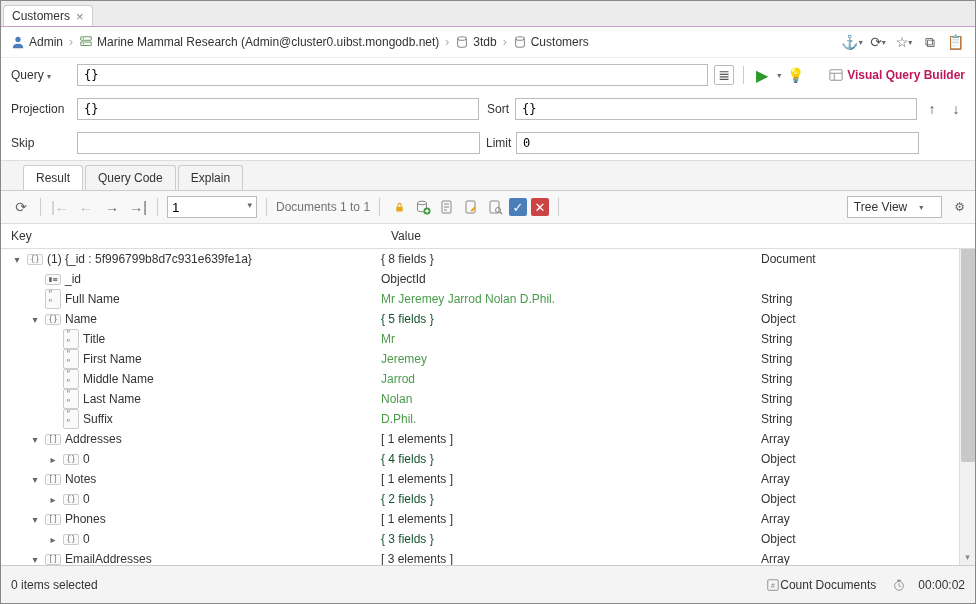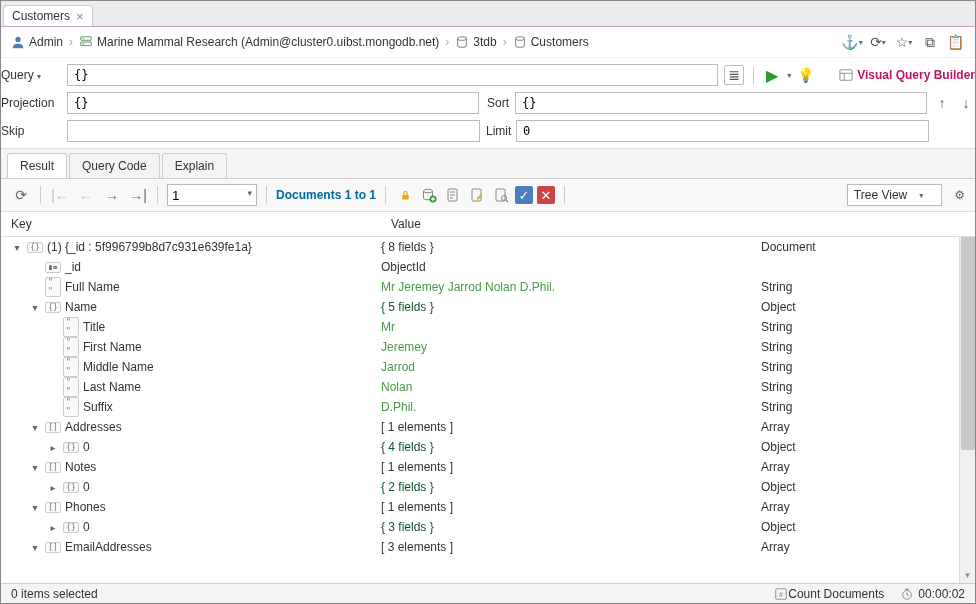--- a/index.html
+++ b/index.html
@@ -6,55 +6,55 @@
 body { font-family: "Segoe UI", Tahoma, sans-serif; font-size: 12px; color: #333; background: #f4f4f4; width: 976px; height: 604px; overflow: hidden; border: 1px solid #888; display: flex; flex-direction: column; }
 .tab-bar { background: #ececec; border-bottom: 1px solid #c7a0c7; display: flex; height: 26px; padding-top: 4px; padding-left: 2px; }
 .tab { background: #fff; border: 1px solid #ccc; border-bottom: none; border-radius: 4px 4px 0 0; padding: 3px 8px; display: flex; align-items: center; gap: 6px; font-size: 12px; }
 .tab .close { color: #888; cursor: pointer; font-size: 13px; }
 .main { flex: 1; background: #fff; display: flex; flex-direction: column; min-height: 0; }
 .breadcrumb-row { display: flex; align-items: center; padding: 6px 10px; gap: 4px; border-bottom: 1px solid #eee; }
 .bc-item { display: flex; align-items: center; gap: 4px; }
 .bc-sep { color: #aaa; padding: 0 2px; }
 .toolbar-right { margin-left: auto; display: flex; gap: 8px; align-items: center; }
 .tb-icon { width: 18px; height: 18px; display: flex; align-items: center; justify-content: center; color: #555; cursor: pointer; font-size: 14px; }
-.query-section { padding: 6px 0; display: flex; flex-direction: column; gap: 6px; border-bottom: 1px solid #ddd; justify-content: space-between; }
+.query-section { padding: 6px 10px; display: flex; flex-direction: column; gap: 12px; border-bottom: 1px solid #ddd; justify-content: space-between; }
 .qrow { display: flex; align-items: center; gap: 6px; }
 .qlabel { width: 60px; color: #333; }
 .qinput { flex: 1; border: 1px solid #bbb; padding: 3px 6px; font-family: monospace; font-size: 12px; background: #fff; height: 22px; }
 .vqb { display: flex; align-items: center; gap: 4px; color: #be185d; font-weight: bold; }
 .play-btn { color: #2a9b2a; font-size: 16px; }
 .bulb { color: #e6a817; font-size: 14px; }
-.sub-tabs { display: flex; border-bottom: 1px solid #ccc; background: #f4f4f4; padding-top: 4px; padding-left: 6px; }
+.sub-tabs { display: flex; border-bottom: 1px solid #ccc; background: #f4f4f4; padding-top: 4px; padding-left: 22px; }
 .sub-tab { padding: 5px 12px; border: 1px solid #ccc; border-bottom: none; background: #f4f4f4; border-radius: 3px 3px 0 0; margin-right: 2px; cursor: pointer; font-size: 12px; }
 .sub-tab.active { background: #fff; }
 .nav-bar { display: flex; align-items: center; gap: 6px; padding: 5px 10px; border-bottom: 1px solid #ddd; background: #f8f8f8; }
 .nav-btn { width: 20px; height: 20px; display: flex; align-items: center; justify-content: center; color: #666; cursor: pointer; border-radius: 3px; font-size: 14px; }
 .nav-sep { width: 1px; height: 18px; background: #ccc; margin: 0 3px; }
 .page-input { width: 90px; border: 1px solid #bbb; height: 22px; padding: 0 20px 0 4px; }
-.doc-label { color: #0369a1; font-weight: bold; }
+.doc-label { color: #737373; }
 .action-icons { display: flex; gap: 4px; align-items: center; }
 .ai { width: 20px; height: 18px; display: flex; align-items: center; justify-content: center; cursor: pointer; font-size: 13px; }
 .view-select { margin-left: auto; border: 1px solid #bbb; height: 22px; padding: 0 18px 0 6px; background: #fff; position: relative; display: flex; align-items: center; }
 .gear { margin-left: 6px; color: #666; cursor: pointer; }
 .tree-container { flex: 1; overflow: auto; background: #fff; position: relative; }
 .tree-header { display: flex; border-bottom: 1px solid #ddd; position: sticky; top: 0; background: #fff; z-index: 2; }
 .tree-header div { padding: 5px 10px; color: #333; }
 .col-key { flex: 0 0 380px; }
 .col-value { flex: 0 0 380px; }
 .col-type { flex: 1; }
 .tree-rows { }
 .tree-row { display: flex; align-items: center; height: 20px; }
 .tree-row .col-key { display: flex; align-items: center; gap: 4px; padding-left: 10px; }
 .tree-row .col-value { padding-left: 0; }
 .tree-row .col-type { padding-left: 0; }
 .caret { width: 12px; display: inline-flex; justify-content: center; color: #666; font-size: 10px; cursor: pointer; }
 .field-icon { width: 16px; height: 14px; display: inline-flex; align-items: center; justify-content: center; font-size: 10px; color: #666; }
 .val-str { color: #4a9b4a; }
 .val-obj { color: #14532d; }
-.status-bar { border-top: 1px solid #ccc; background: #f4f4f4; display: flex; align-items: center; padding: 5px 10px; gap: 12px; height: 20px; }
+.status-bar { border-top: 1px solid #ccc; background: #f4f4f4; display: flex; align-items: center; padding: 5px 10px; gap: 12px; height: 38px; }
 .status-right { margin-left: auto; display: flex; align-items: center; gap: 16px; }
 .scrollbar-v { position: absolute; right: 0; top: 0; width: 16px; bottom: 0; background: #f0f0f0; border-left: 1px solid #ddd; }
 .scroll-arrow { height: 16px; display: flex; align-items: center; justify-content: center; color: #888; font-size: 9px; }
 .scroll-thumb { position: absolute; width: 14px; left: 1px; background: #c8c8c8; border-radius: 2px; }
 .icon-svg { width: 14px; height: 14px; }
 .dropdown-caret { font-size: 8px; color: #666; }
 .icon-box { border: 1px solid #ccc; border-radius: 2px; padding: 0 2px; font-size: 8px; font-family: monospace; color: #777; background: #fafafa; }
 .lock-icon svg { width: 13px; height: 13px; }
 .page-wrap { position: relative; display: inline-block; }
 .page-wrap::after { content: '▾'; position: absolute; right: 5px; top: 4px; font-size: 9px; color: #666; pointer-events: none; }
@@ -409,21 +409,21 @@
   <div class="status-bar">
     <span>0 items selected</span>
     <div class="status-right">
       <span style="display:flex;align-items:center;gap:0">
         <svg class="icon-svg" viewBox="0 0 16 16">
             <rect x="2" y="2" width="12" height="12" rx="1" fill="none" stroke="#888"></rect>
             <text x="8" y="11" font-size="8" text-anchor="middle" fill="#888">#</text>
           </svg>
         <span>Count Documents</span>
       </span>
-      <span style="display:flex;align-items:center;gap:4px">
+      <span style="display:flex;align-items:center;gap:12px">
         <svg class="icon-svg" viewBox="0 0 16 16">
             <circle cx="8" cy="9" r="5" fill="none" stroke="#888"></circle>
             <path d="M8 6 V9 L10 10" stroke="#888" fill="none"></path>
             <rect x="6" y="2" width="4" height="1.5" fill="#888"></rect>
           </svg>
         <span>00:00:02</span>
       </span>
     </div>
   </div>
 

